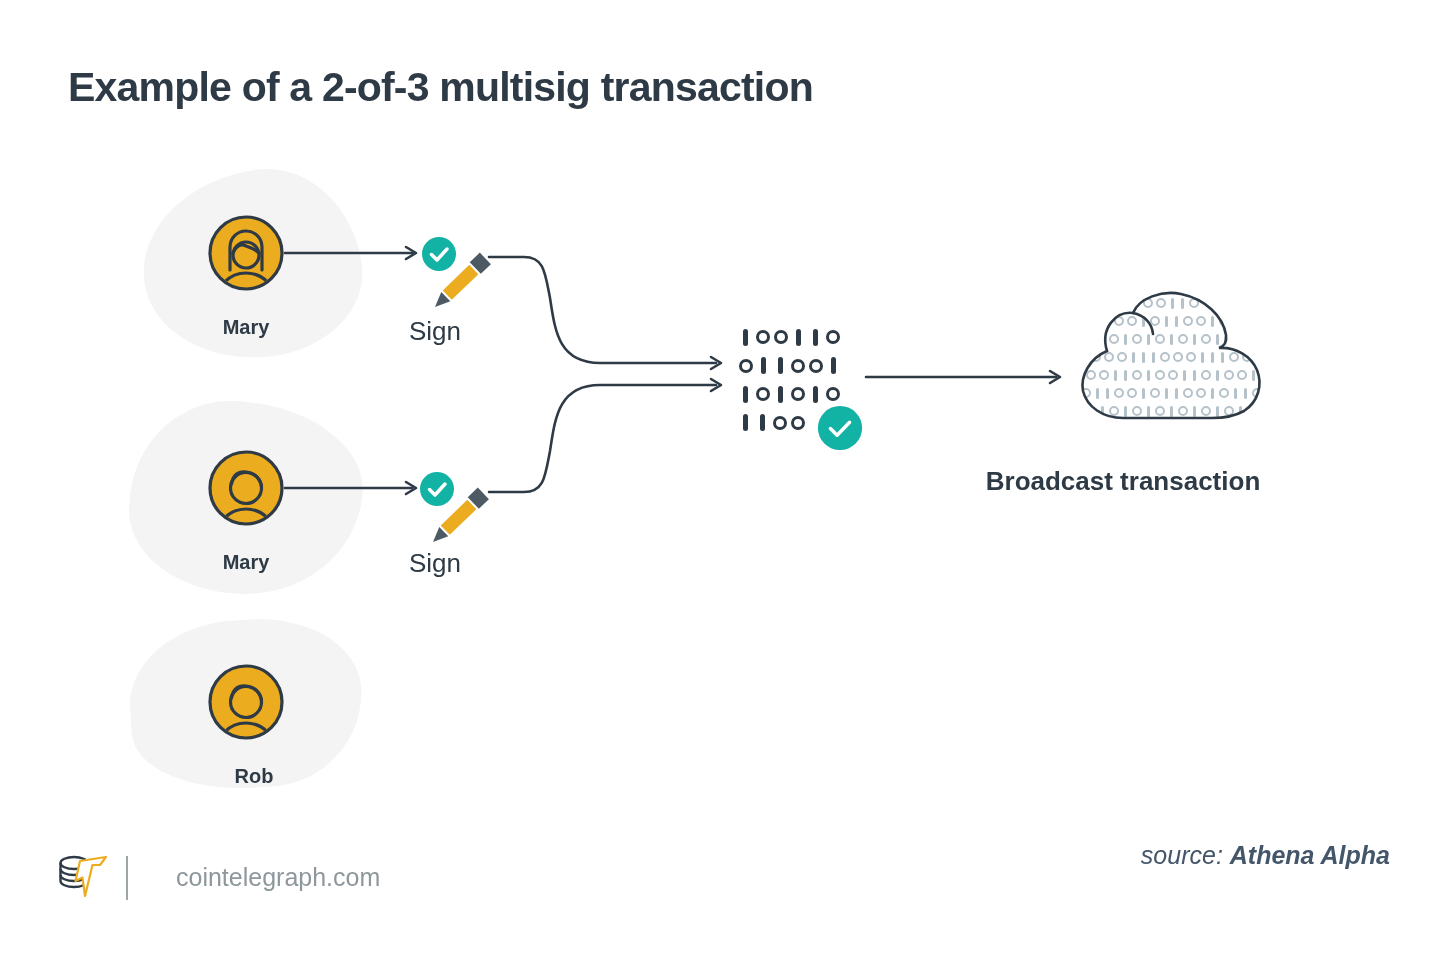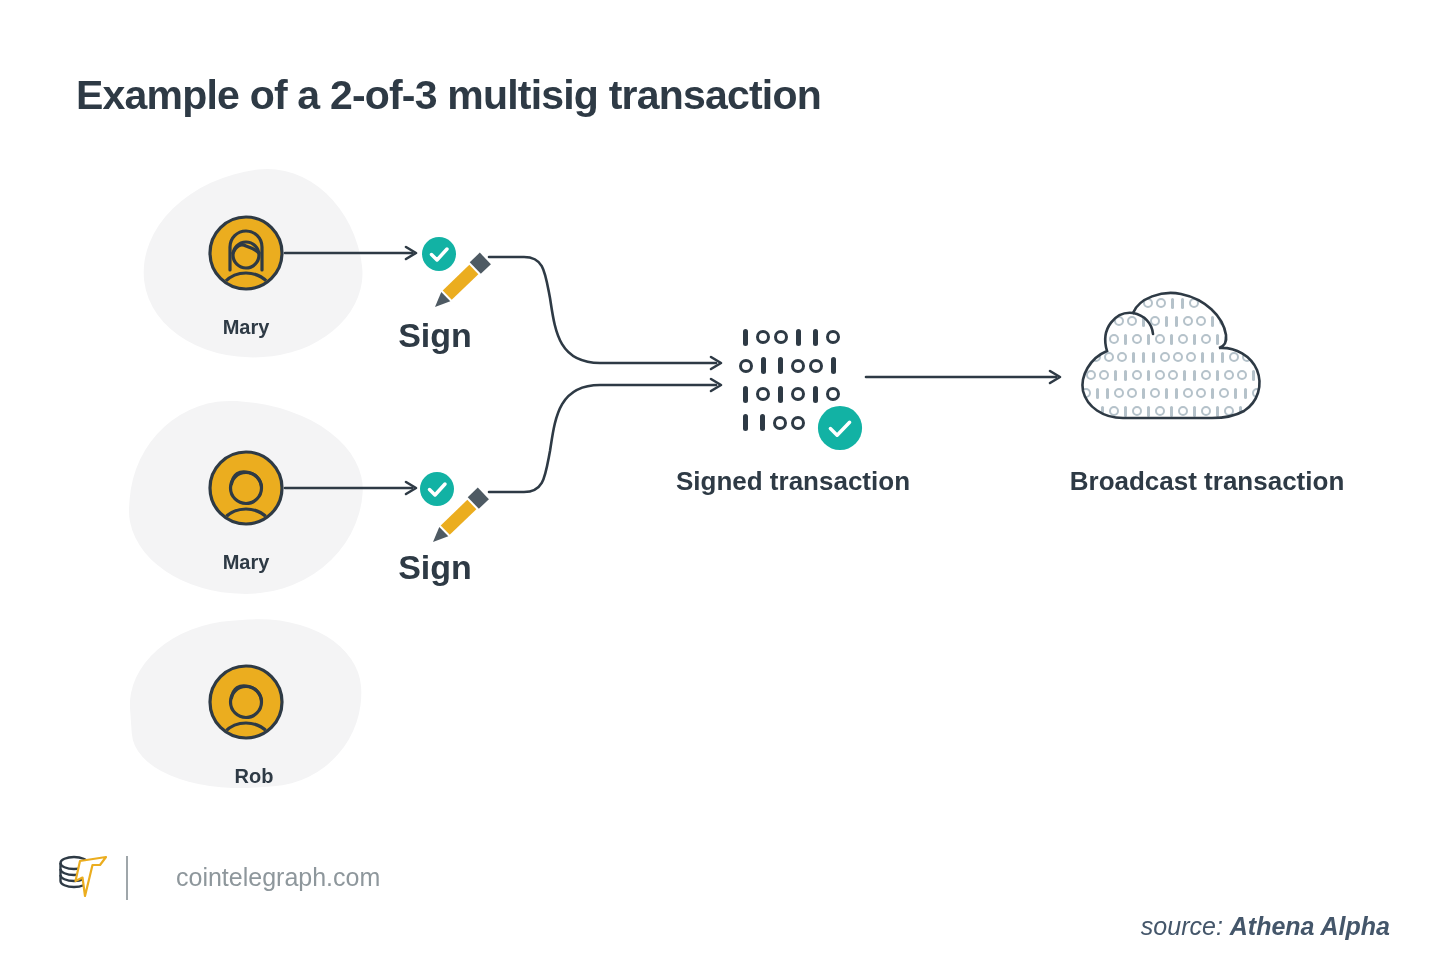--- a/index.html
+++ b/index.html
@@ -1,20 +1,20 @@
 <!DOCTYPE html>
 <html style="--slate: #2E3A45; --yellow: #EBAD1F; --teal: #12B2A4; --blob: #F4F4F5; --cloud_bits: #B5C2CA; --footer_gray: #8E979C; --source: #44566A; --pencil_gray: #4E5A63; --white: #FFFFFF;"><head>
 <meta charset="utf-8">
 <style>
   html,body{margin:0;padding:0;background:#fff;}
   body{width:1450px;height:958px;position:relative;overflow:hidden;
        font-family:"Liberation Sans","DejaVu Sans",sans-serif;}
   .canvas{position:absolute;inset:0;background:#fff;}
 
-  .title{position:absolute;left:60px;top:56px;margin:16px;
+  .title{position:absolute;left:60px;top:56px;margin:8px;
          font-size:41px;font-weight:700;letter-spacing:-0.8px;
          color:var(--slate);}
 
   
   .blob{position:absolute;background:var(--blob);}
   .blob-mary{left:143px;top:171px;width:218px;height:187px;
              border-radius:58% 42% 46% 54% / 52% 58% 42% 48%;transform:rotate(-7deg);}
   .blob-alex{left:130px;top:402px;width:232px;height:192px;
              border-radius:44% 56% 52% 48% / 56% 44% 58% 42%;transform:rotate(4deg);}
   .blob-rob{left:130px;top:620px;width:232px;height:168px;
@@ -23,60 +23,60 @@
   .avatar{position:absolute;width:80px;height:80px;}
   .avatar-mary{left:206px;top:213px;}
   .avatar-alex{left:206px;top:448px;}
   .avatar-rob{left:206px;top:662px;}
 
   .label{position:absolute;color:var(--slate);text-align:center;width:140px;}
   .name{font-size:20px;font-weight:700;}
   .name-mary{left:176px;top:316px;}
   .name-alex{left:176px;top:551px;}
   .name-rob {left:184px;top:765px;}
-  .sign-label{font-size:34px;font-weight:700;}
+  .sign-label{font-size:26px;font-weight:400;}
   .sign-label-mary{left:365px;top:316px;}
   .sign-label-alex{left:365px;top:548px;}
 
   .sign-icon{position:absolute;width:96px;height:92px;}
   .sign-icon-mary{left:404px;top:230px;}
   .sign-icon-alex{left:402px;top:465px;}
 
   .overlay{position:absolute;left:0;top:0;width:1450px;height:958px;pointer-events:none;}
 
   
   .signed-binary{position:absolute;left:739px;top:323px;}
   .signed-binary .bit-row{display:flex;align-items:center;gap:4px;height:28.5px;}
   .signed-binary .bit-0{width:14px;height:14px;border:3.8px solid var(--slate);
                         border-radius:50%;box-sizing:border-box;}
   .signed-binary .bit-1{width:5px;height:17px;background:var(--slate);
                         border-radius:3px;margin:0 4px;}
   .signed-check{position:absolute;left:816px;top:404px;width:48px;height:48px;}
 
   .caption{position:absolute;color:var(--slate);font-size:26px;font-weight:700;text-align:center;}
   .caption-signed{left:653px;top:466px;width:280px;}
-  .caption-broadcast{left:1052px;top:466px;width:310px;}
+  .caption-broadcast{left:968px;top:466px;width:310px;}
 
   
   .cloud{position:absolute;left:1076px;top:290px;width:190px;height:132px;}
   .cloud-outline{position:absolute;inset:0;overflow:visible;}
   .cloud-bits{position:absolute;inset:0;
       clip-path:path("M 31 61 C 24 38 40 21 57 23 C 63 8 86 0 105 4 C 129 9 147 26 150 45 C 151 52 149 56 143 58 C 160 57 175 66 181 80 C 187 95 182 112 168 121 C 159 126 147 128 136 128 L 47 128 C 27 128 11 117 7 101 C 4 86 14 68 31 61 Z");}
   .cloud-bits .bit-row{position:absolute;left:0;width:100%;height:12px;
       display:flex;justify-content:center;align-items:center;gap:3px;}
   .cloud-bits .bit-0{width:10px;height:10px;border:2.4px solid var(--cloud_bits);
       border-radius:50%;box-sizing:border-box;}
   .cloud-bits .bit-1{width:3px;height:11px;background:var(--cloud_bits);
       border-radius:2px;margin:0 2px;}
 
   
   .footer-logo{position:absolute;left:57px;top:852px;width:52px;height:50px;}
   .footer-divider{position:absolute;left:126px;top:856px;width:2px;height:44px;background:#9FA6AA;}
   .footer-site{position:absolute;left:148px;top:863px;font-size:25px;color:var(--footer_gray);margin-left:28px;}
-  .footer-source{position:absolute;right:60px;top:912px;font-size:25px;font-style:italic;
+  .footer-source{position:absolute;right:60px;top:841px;font-size:25px;font-style:italic;
                  color:var(--source);margin-left:19px;}
   .footer-source b{font-weight:700;}
 </style>
 </head>
 <body>
 
 <div class="canvas">
 
   <h1 class="title">Example of a 2-of-3 multisig transaction</h1>
 
@@ -195,21 +195,20 @@
         <span class="bit bit-1"></span>
         <span class="bit bit-1"></span>
         <span class="bit bit-0"></span>
         <span class="bit bit-0"></span>
       </div>
     </div>
   <svg class="signed-check" viewBox="0 0 50 50">
     <circle cx="25" cy="25" r="23" style="fill:var(--teal);"></circle>
     <path d="M15 25.5 L22 32.5 L35 19" fill="none" stroke="#fff" stroke-width="3.6" stroke-linecap="round" stroke-linejoin="round"></path>
   </svg>
-  <div class="caption caption-signed">Signed transaction</div>
 
   <div class="cloud">
     <div class="cloud-bits">
         <div class="bit-row" style="top: 7px;">
           <span class="bit bit-0"></span>
           <span class="bit bit-0"></span>
           <span class="bit bit-1"></span>
           <span class="bit bit-1"></span>
           <span class="bit bit-0"></span>
         </div>

